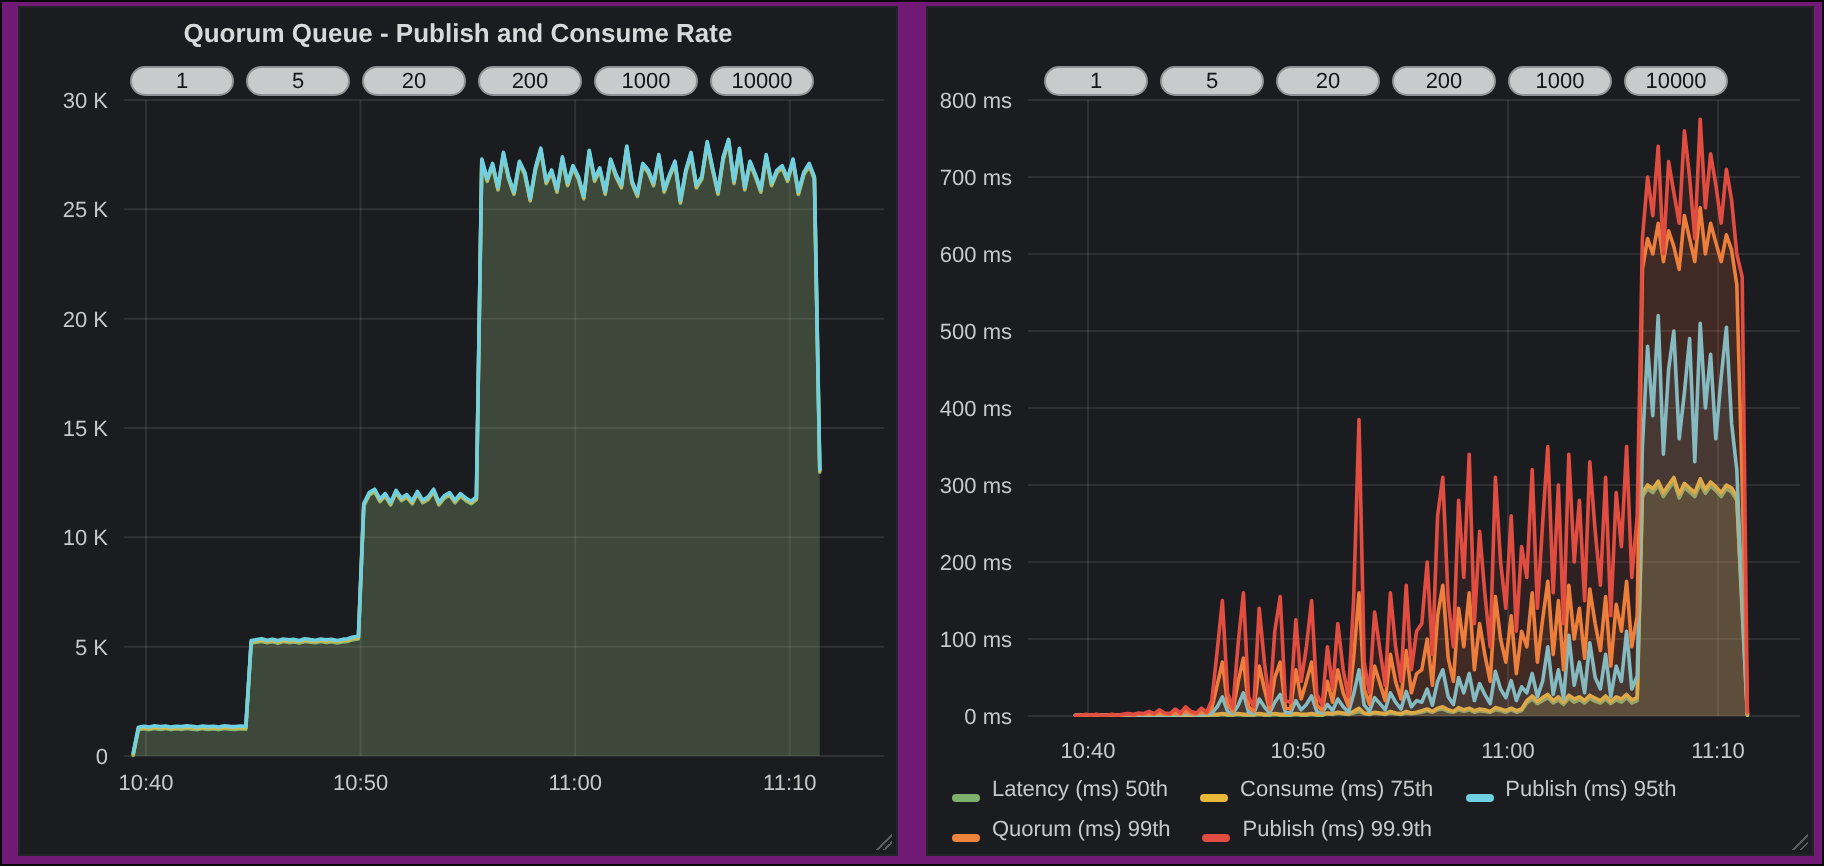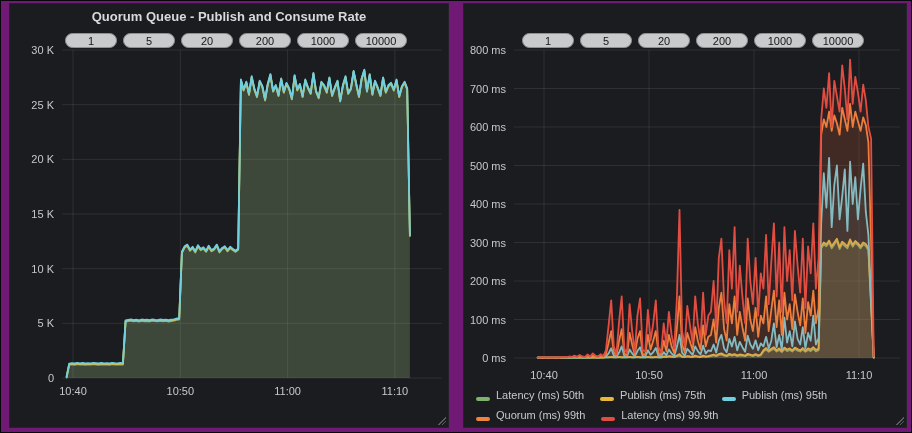--- a/index.html
+++ b/index.html
@@ -132,34 +132,34 @@
         <path d="M73.7 353.6 L76.3 353.6 L79.0 353.2 L81.6 353.6 L84.2 353.2 L86.8 353.6 L89.5 353.6 L92.1 353.2 L94.7 353.6 L97.3 353.2 L100.0 352.8 L102.6 353.2 L105.2 352.5 L107.8 352.8 L110.5 351.7 L113.1 352.8 L115.7 350.9 L118.3 352.5 L121.0 352.8 L123.6 350.5 L126.2 352.5 L128.8 349.4 L131.4 351.7 L134.1 352.5 L136.7 350.1 L139.3 352.1 L141.9 346.3 L144.6 321.3 L147.2 296.3 L149.8 342.4 L152.4 350.1 L155.1 317.4 L157.7 292.4 L160.3 344.4 L162.9 349.4 L165.6 300.1 L168.2 327.1 L170.8 348.2 L173.4 311.6 L176.1 294.3 L178.7 346.3 L181.3 347.1 L183.9 305.9 L186.6 336.7 L189.2 319.4 L191.8 296.3 L194.4 343.2 L197.1 348.6 L199.7 319.4 L202.3 340.5 L204.9 307.8 L207.6 330.9 L210.2 344.4 L212.8 296.3 L215.5 205.8 L218.1 327.1 L220.7 342.4 L223.3 302.0 L226.0 321.3 L228.6 338.6 L231.2 292.4 L233.8 319.4 L236.5 336.7 L239.1 288.6 L241.7 330.9 L244.3 311.6 L246.9 307.8 L249.6 277.0 L252.2 323.2 L254.8 253.9 L257.4 234.7 L260.1 296.3 L262.7 319.4 L265.3 246.2 L267.9 284.7 L270.6 223.1 L273.2 307.8 L275.8 261.6 L278.4 292.4 L281.1 319.4 L283.7 234.7 L286.3 277.0 L288.9 300.1 L291.6 253.9 L294.2 311.6 L296.8 269.3 L299.4 284.7 L302.1 230.8 L304.7 300.1 L307.3 257.8 L309.9 219.3 L312.6 292.4 L315.2 238.5 L317.8 307.8 L320.4 223.1 L323.1 277.0 L325.7 246.2 L328.3 296.3 L330.9 226.9 L333.6 261.6 L336.2 288.6 L338.8 234.7 L341.4 303.9 L344.1 242.3 L346.7 269.3 L349.3 219.3 L351.9 284.7 L354.6 253.9 L357.2 115.3 L359.8 84.5 L362.4 103.8 L365.1 69.1 L367.7 123.0 L370.3 76.8 L372.9 92.2 L375.6 107.6 L378.2 61.4 L380.8 84.5 L383.4 115.3 L386.1 55.6 L388.7 99.9 L391.3 72.9 L393.9 88.4 L396.6 107.6 L399.2 80.6 L401.8 96.1 L404.4 123.0 L407.1 134.6 L409.7 352.1" fill="none" stroke="#E24D42" stroke-width="1.8" stroke-linejoin="round" stroke-linecap="round"></path>
       </svg>
     <div class="legend" id="legend-1" style="top:381px;">
         <div class="legend-row">
           <div class="legend-item">
             <span class="swatch" style="background: rgb(126, 178, 109);"></span>
             <span>Latency (ms) 50th</span>
           </div>
           <div class="legend-item">
             <span class="swatch" style="background: rgb(234, 184, 57);"></span>
-            <span>Publish (ms) 75th</span>
+            <span>Consume (ms) 75th</span>
           </div>
           <div class="legend-item">
             <span class="swatch" style="background: rgb(110, 208, 224);"></span>
             <span>Publish (ms) 95th</span>
           </div>
         </div>
         <div class="legend-row">
           <div class="legend-item">
             <span class="swatch" style="background: rgb(239, 132, 60);"></span>
             <span>Quorum (ms) 99th</span>
           </div>
           <div class="legend-item">
             <span class="swatch" style="background: rgb(226, 77, 66);"></span>
-            <span>Latency (ms) 99.9th</span>
+            <span>Publish (ms) 99.9th</span>
           </div>
         </div>
       </div>
     <div class="resize-handle"></div>
   </div>
 
 </div>
 
 </body></html>

